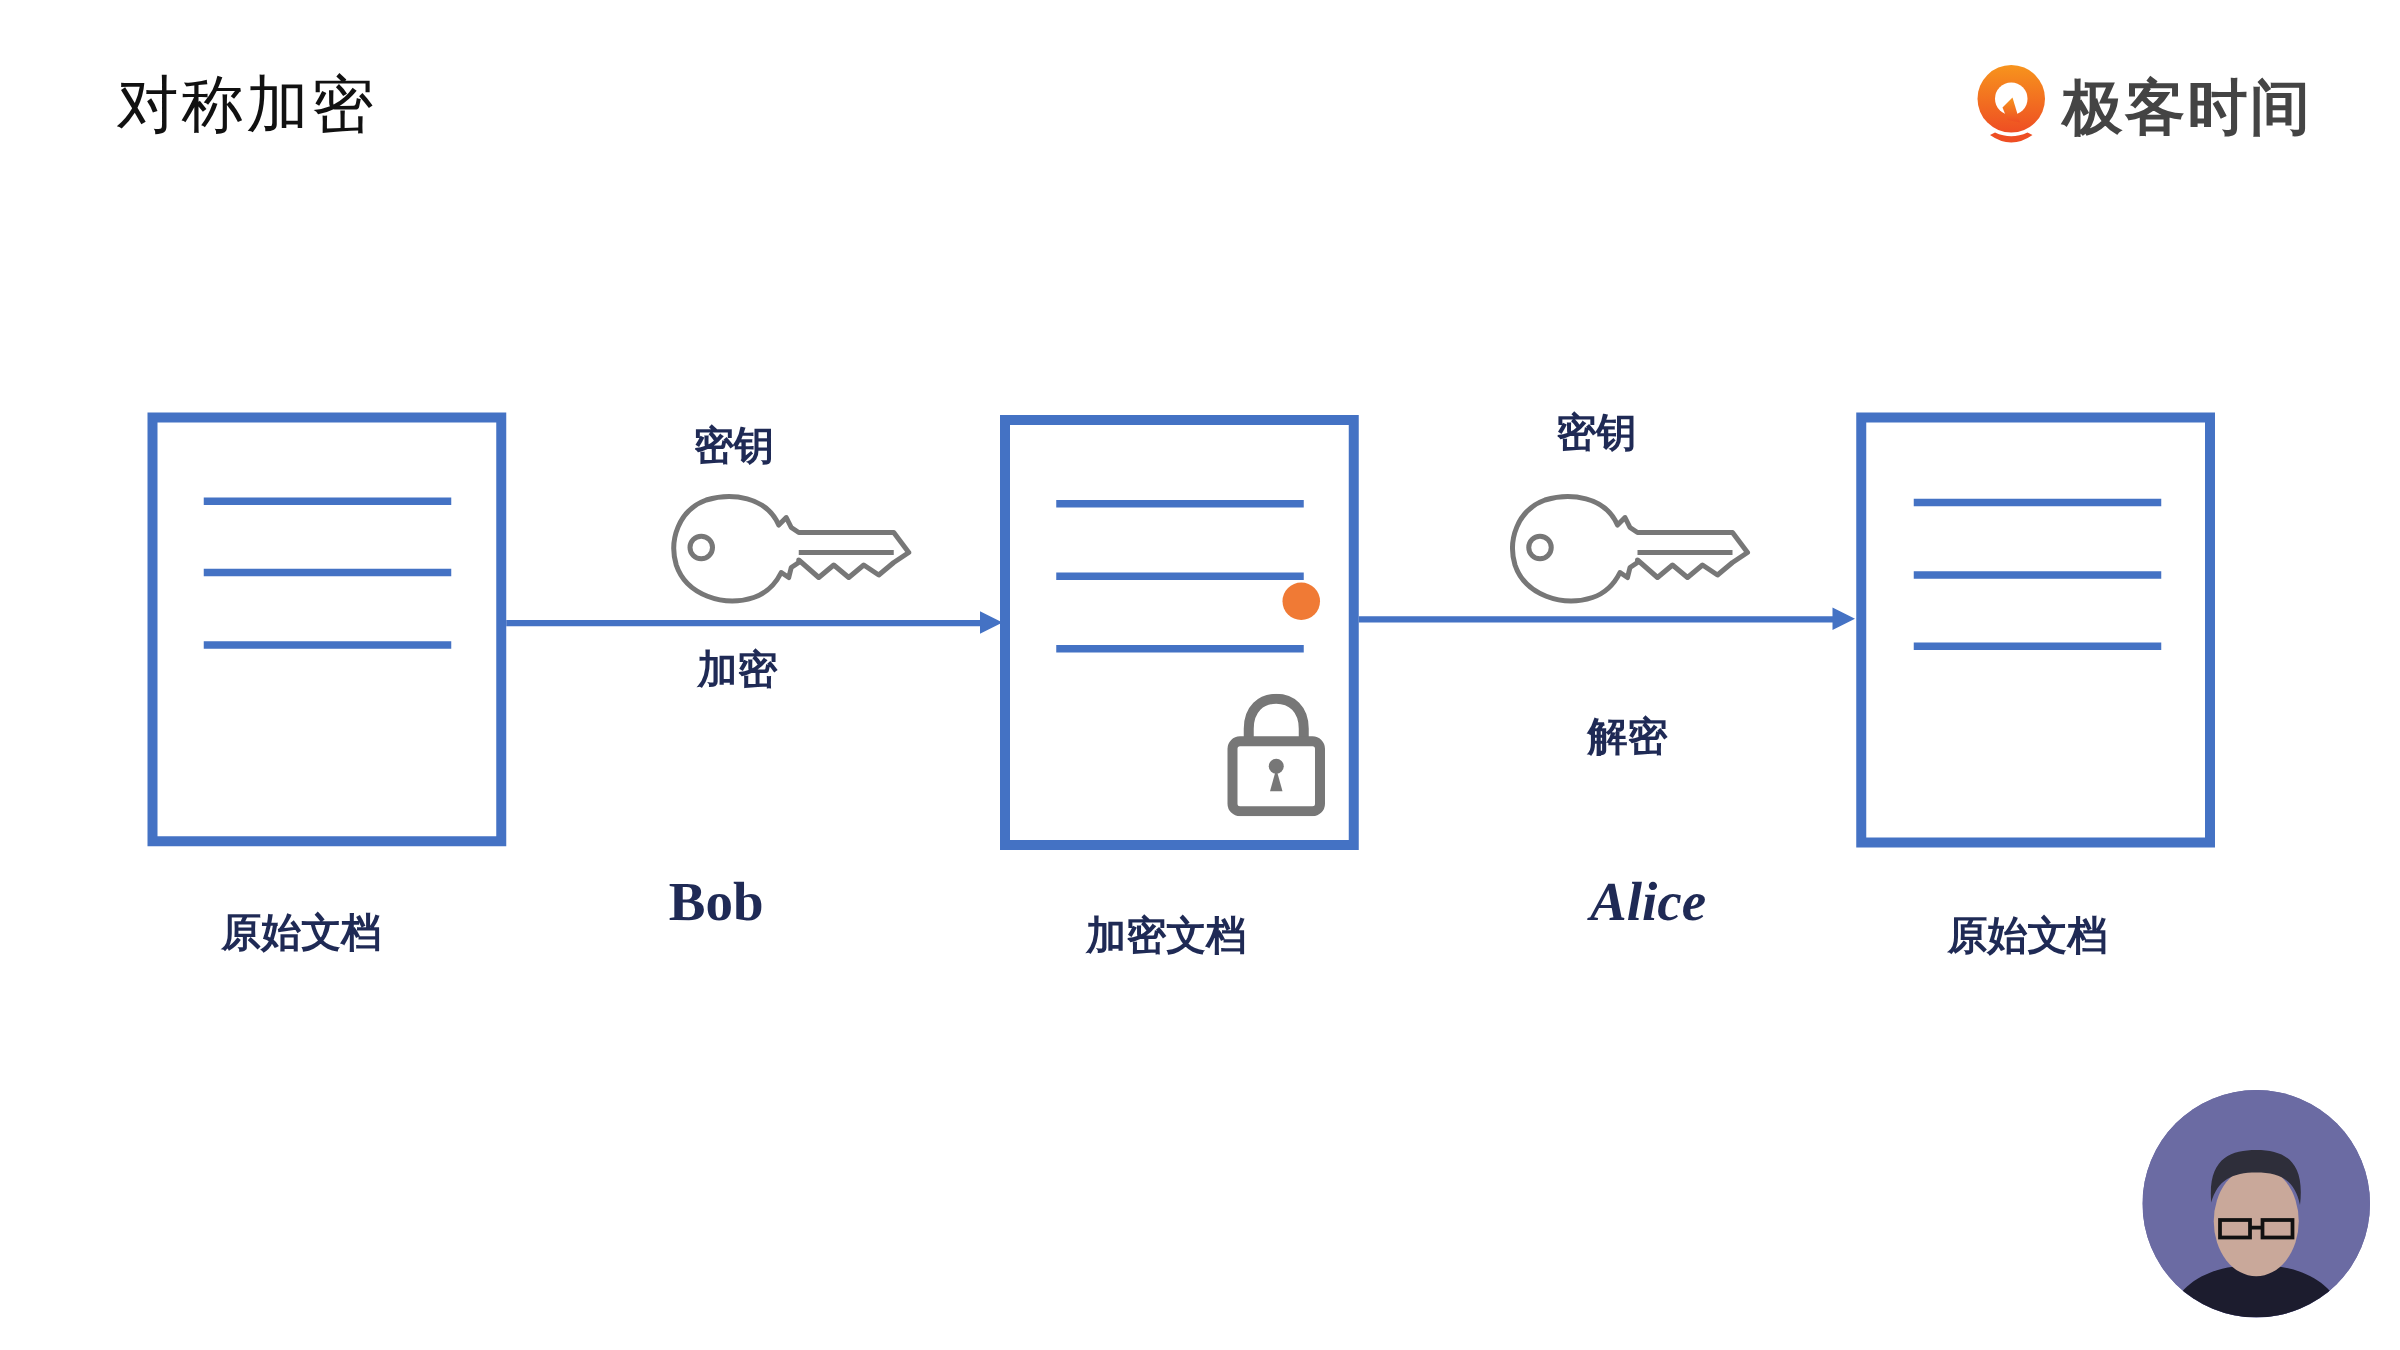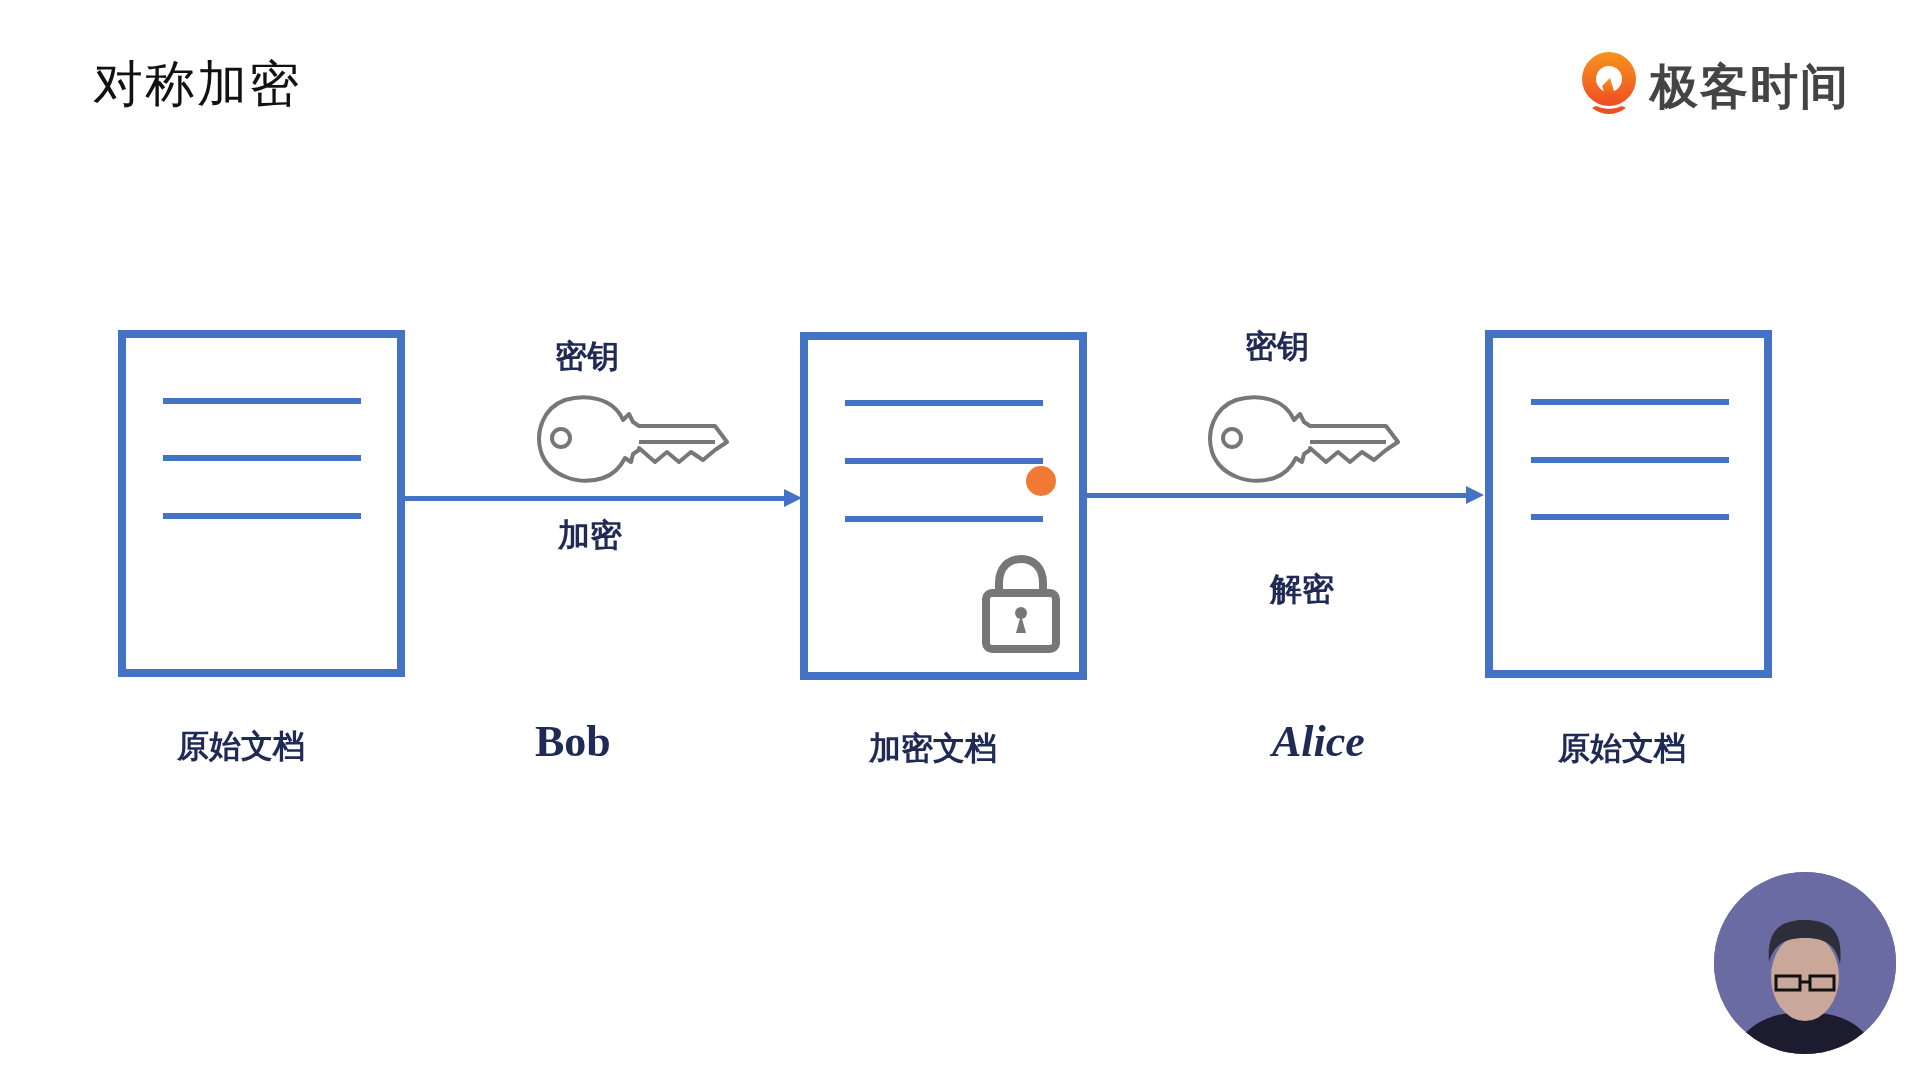--- a/index.html
+++ b/index.html
@@ -4,21 +4,21 @@
 <style>
   html, body { margin:0; padding:0; }
   body { width:1920px; height:1080px; background:#ffffff; position:relative; overflow:hidden; font-family:"DejaVu Sans", sans-serif; }
   .abs { position:absolute; }
   .title { left:93px; top:44px; font-size:50px; color:#111111; font-family:"DejaVu Sans", sans-serif; letter-spacing:2px; line-height:80px; font-weight:300; }
   .logo-circle { left:1580px; top:50px; width:58px; height:68px; }
   .logo-text { left:1650px; top:58px; font-size:48px; color:#444444; font-weight:bold; letter-spacing:2px; line-height:56px;text-align:right; }
   .doc { border:8px solid #4472c4; box-sizing:border-box; background:#fff; }
   .doc-line { height:6px; background:#4472c4; position:absolute; }
   .label { color:#1f2a55; font-weight:bold; font-size:32px; line-height:42px; white-space:nowrap; }
-  .name { color:#1f2a55; font-weight:bold; font-size:44px; line-height:48px; font-family:"Liberation Serif", serif; white-space:nowrap;margin-top:20px; }
+  .name { color:#1f2a55; font-weight:bold; font-size:44px; line-height:48px; font-family:"Liberation Serif", serif; white-space:nowrap; }
   .arrow-line { height:5px; background:#4472c4; }
   .arrow-head { width:0; height:0; border-top:9px solid transparent; border-bottom:9px solid transparent; border-left:18px solid #4472c4; }
   .cursor-dot { width:30px; height:30px; border-radius:50%; background:#f07a35; }
   .cam { width:182px; height:182px; border-radius:50%; overflow:hidden; background:#6b6ba3; }
 </style>
 </head>
 <body>
 
 <div class="abs title">对称加密</div>
 

